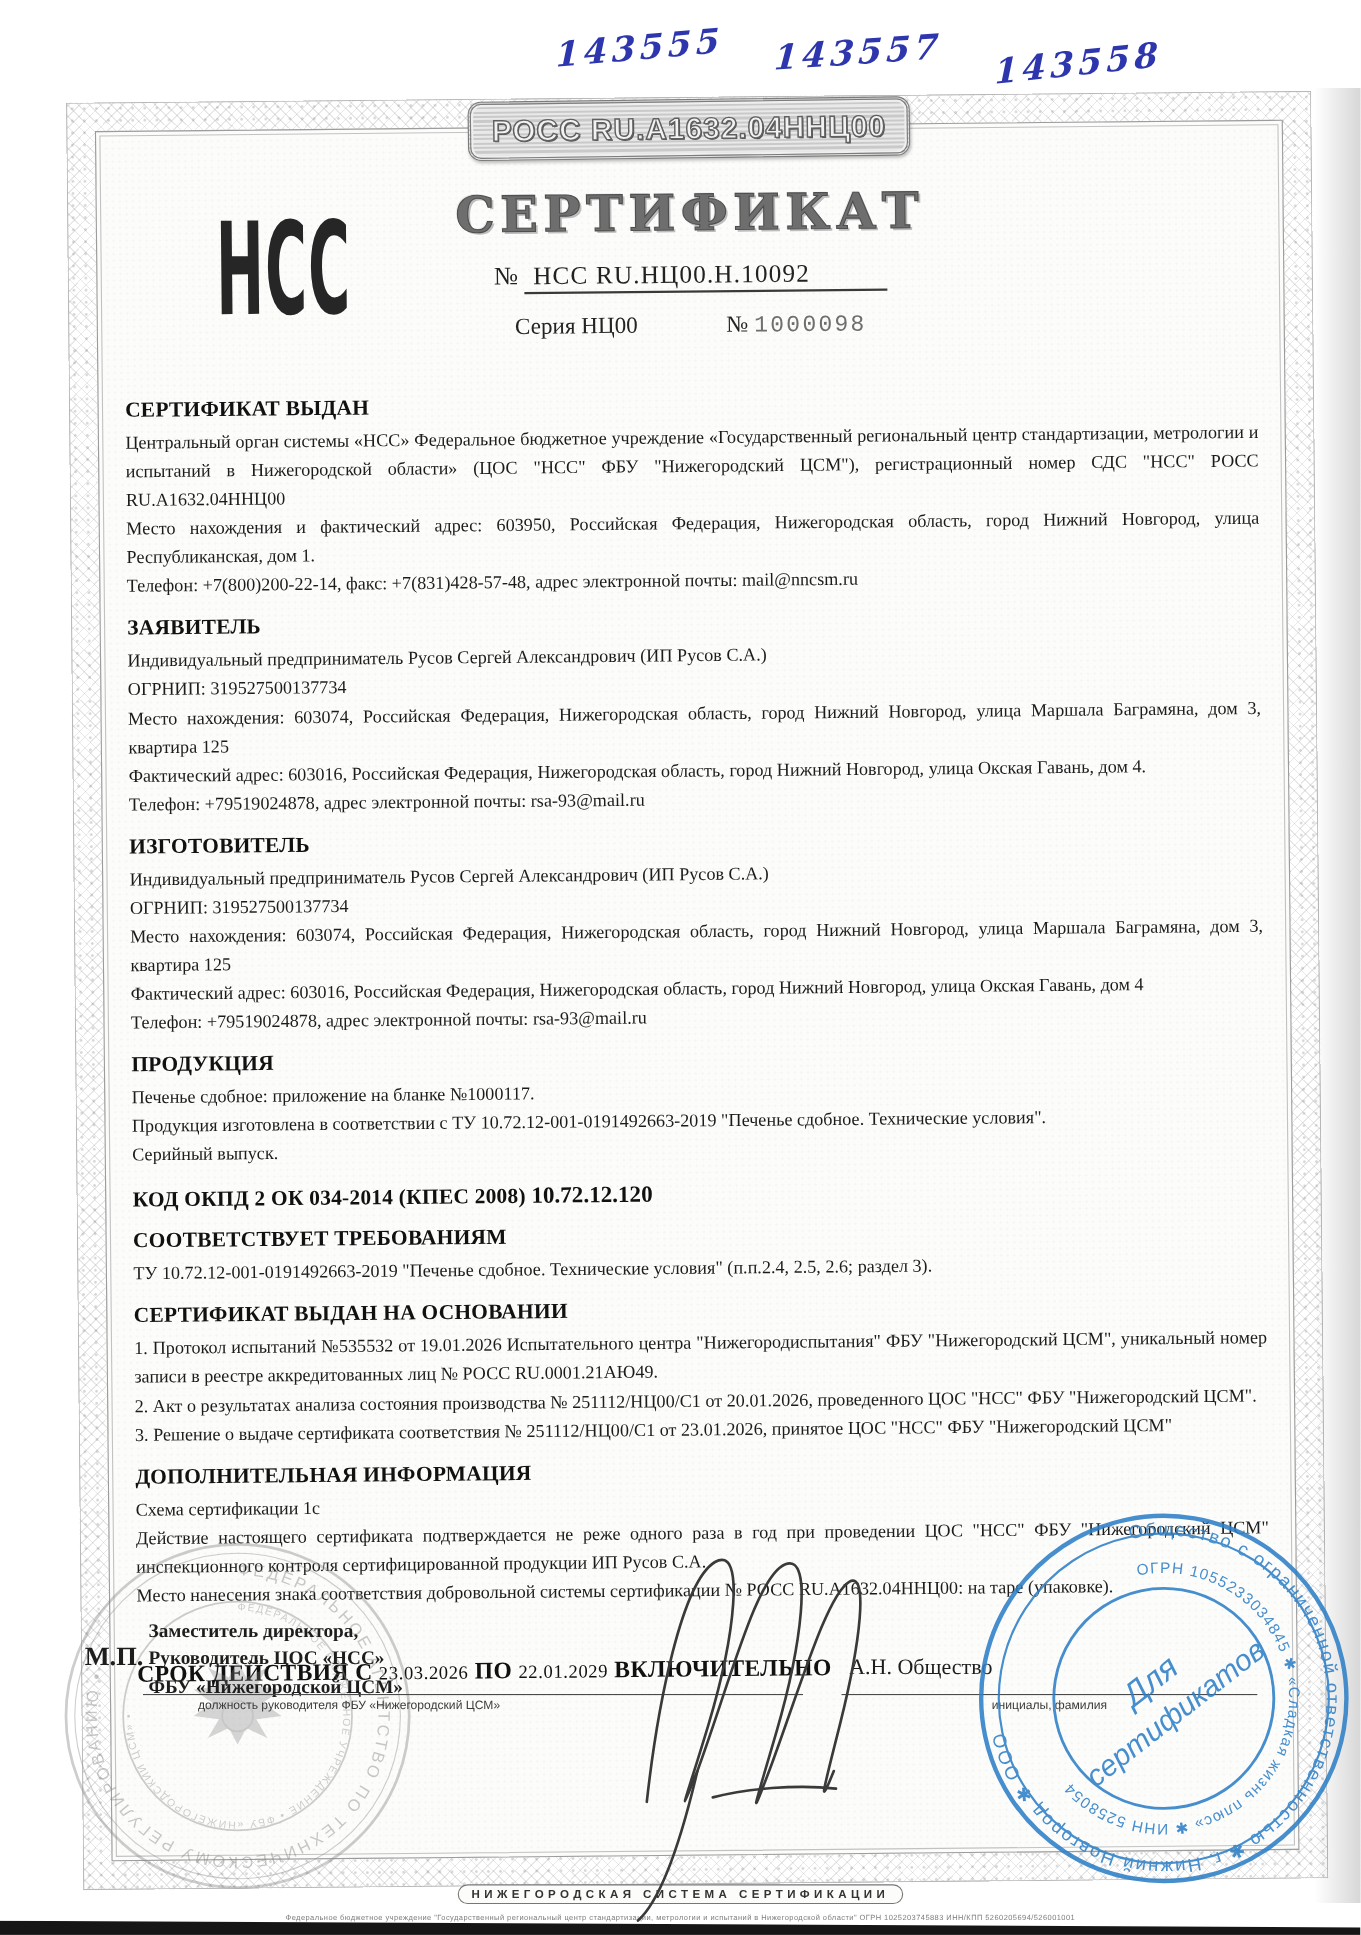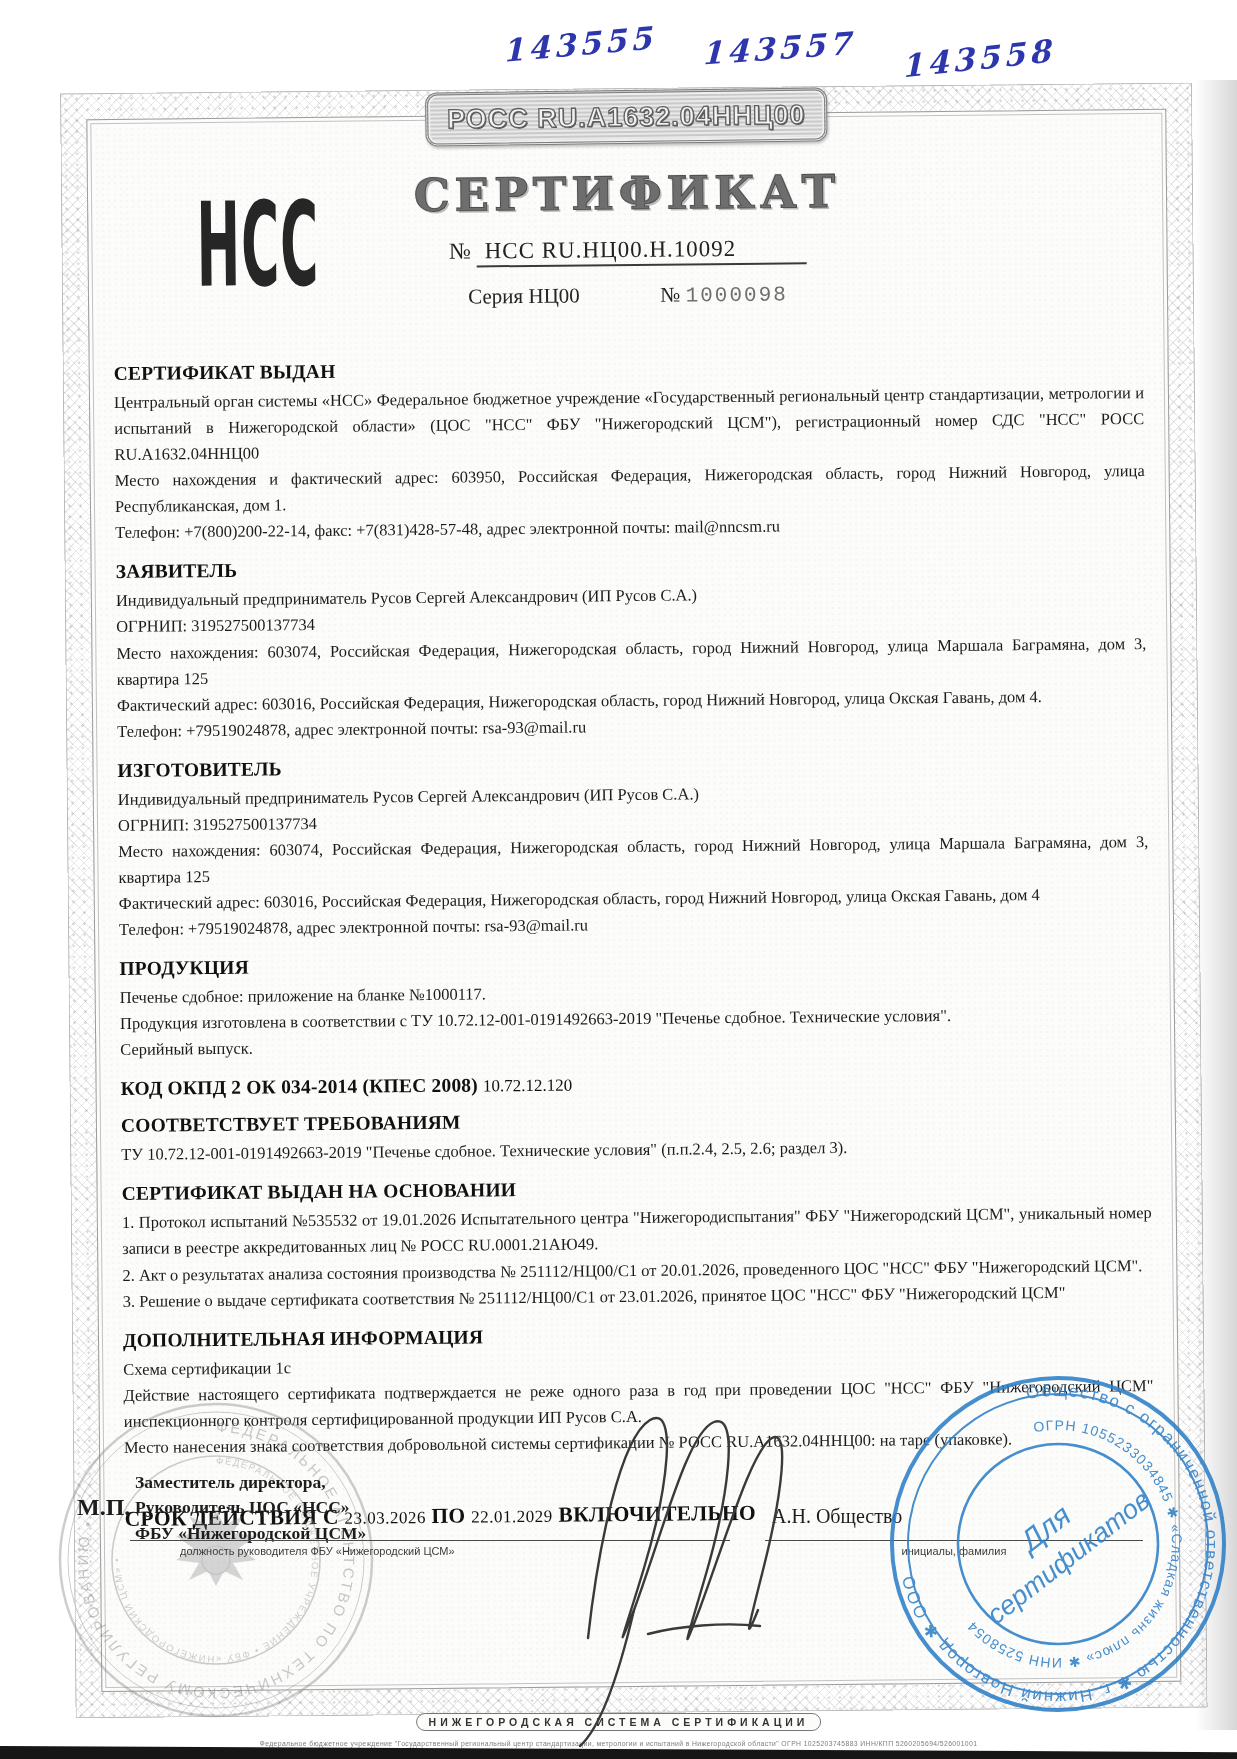--- a/index.html
+++ b/index.html
@@ -57,21 +57,21 @@
     color:#6e6e6e;-webkit-text-stroke:1px #4f4f4f;text-shadow:2px 2px 0 #bdbdbd,-1px -1px 0 #e8e8e8;
   }
   .cert-no{position:absolute;top:122px;left:0;right:0;text-align:center;font-size:23px;color:#222;}
   .cert-no .line{border-bottom:2px solid #3a3a3a;padding:0 70px 2px 8px;letter-spacing:1px;}
   .series-row{position:absolute;top:168px;left:0;right:0;text-align:center;font-size:21px;color:#242424;}
   .series-row .gap{display:inline-block;width:70px;}
   .stamped{font-family:"Liberation Mono",monospace;color:#6f6f6f;letter-spacing:2px;}
   
   .content{padding:0 24px 0 24px;}
   .sec h3{font-size:19.5px;margin:15px 0 5px;letter-spacing:.2px;color:#111;}
-  .sec h3 .val{font-weight:normal;font-size:17px;letter-spacing:0;}
+  .sec h3 .val{font-weight:bold;font-size:21px;letter-spacing:0;}
   .sec p{margin:0;font-size:16.5px;line-height:1.58;text-align:justify;color:#1c1c1c;}
   .validity{margin:46px 0 0;font-size:21.5px;font-weight:bold;color:#111;letter-spacing:.3px;}
   .validity .dt{font-weight:normal;font-size:17px;letter-spacing:.5px;}
   
   .mp{position:absolute;left:77px;top:1494px;font-size:24px;font-weight:bold;z-index:4;}
   .sig-titles{position:absolute;left:135px;top:1470px;font-size:17.5px;font-weight:bold;line-height:1.45;z-index:4;}
   .rule1{position:absolute;left:130px;top:1540px;width:600px;border-bottom:1.6px solid #4a4a4a;z-index:4;}
   .cap1{position:absolute;left:180px;top:1545px;width:500px;
         font-family:"Liberation Sans",sans-serif;font-size:11px;color:#3c3c3c;z-index:4;}
   .sig-name{position:absolute;left:772px;top:1505px;font-size:20px;z-index:4;}

